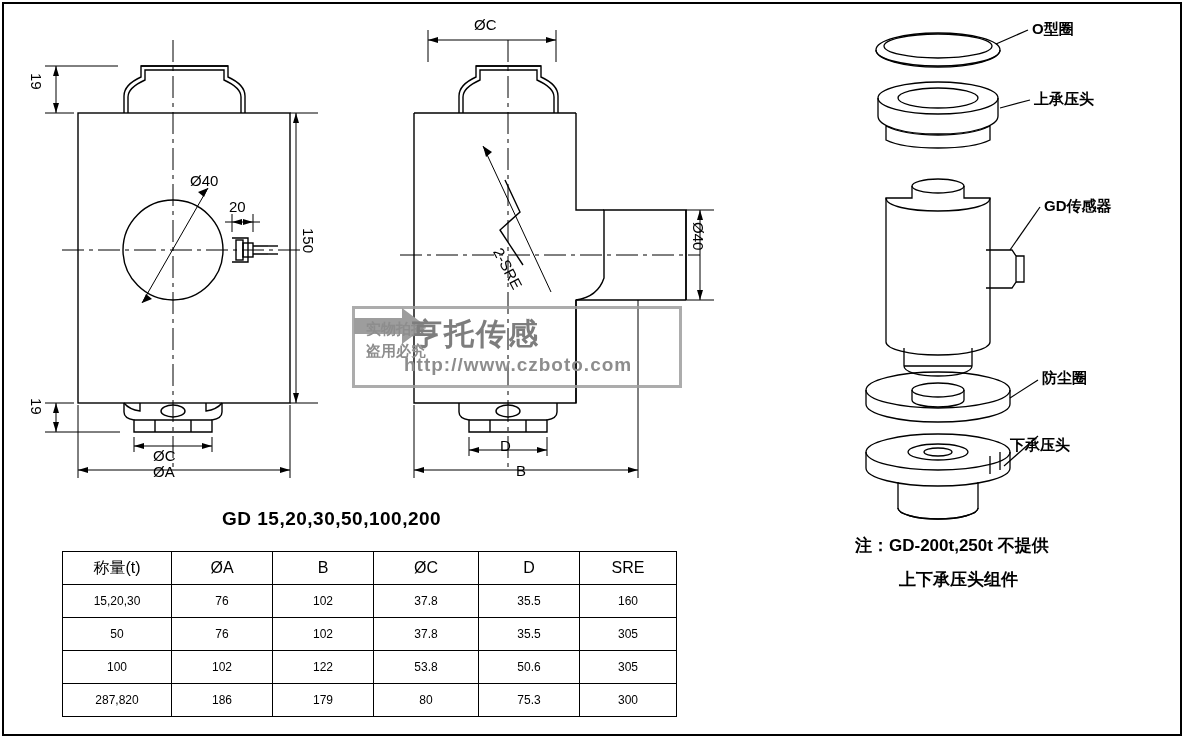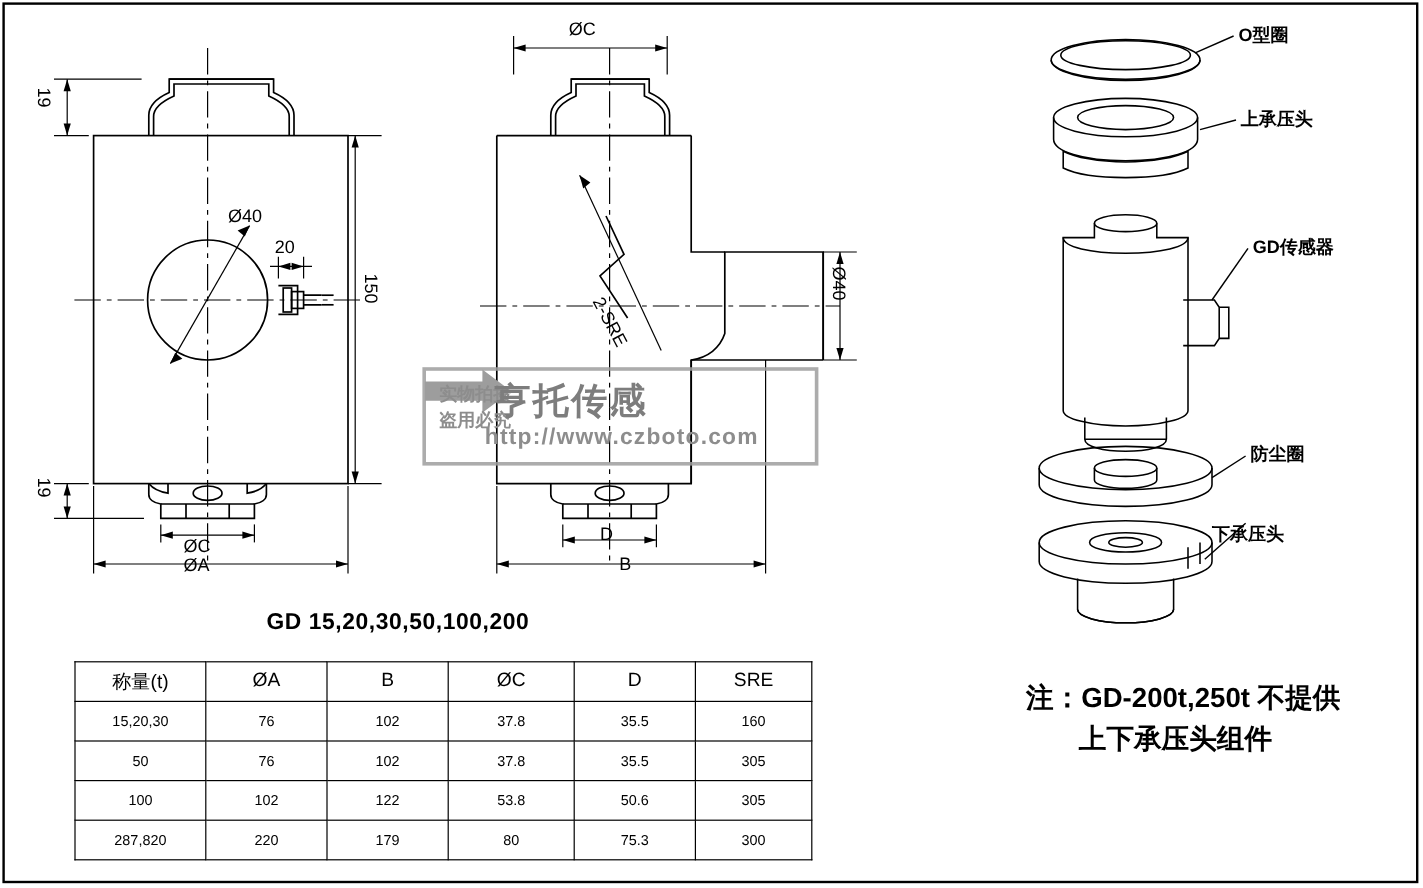--- a/index.html
+++ b/index.html
@@ -42,22 +42,22 @@
   .spec-table th{font-weight:normal;font-size:16px;}
   .col0{width:108px;}
   .col1{width:100px;}
   .col2{width:100px;}
   .col3{width:104px;}
   .col4{width:100px;}
   .col5{width:96px;}
 
   
   .note{
-    position:absolute;left:855px;top:564px;
-    font-size:23px;font-weight:bold;line-height:34px;
+    position:absolute;left:855px;top:529px;
+    font-size:17px;font-weight:bold;line-height:34px;
   }
   .note .l2{margin-left:44px;display:block;}
 
   
   .rlabel{position:absolute;font-size:15px;font-weight:bold;white-space:nowrap;}
 
   
   .wm{
     position:absolute;left:352px;top:306px;width:295px;height:82px;
   }
@@ -317,21 +317,21 @@
       <tr>
         <td>100</td>
         <td>102</td>
         <td>122</td>
         <td>53.8</td>
         <td>50.6</td>
         <td>305</td>
       </tr>
       <tr>
         <td>287,820</td>
-        <td>220</td>
+        <td>186</td>
         <td>179</td>
         <td>80</td>
         <td>75.3</td>
         <td>300</td>
       </tr>
     </tbody>
   </table>
 
   <div class="note">
     <span>注：GD-200t,250t 不提供</span>

